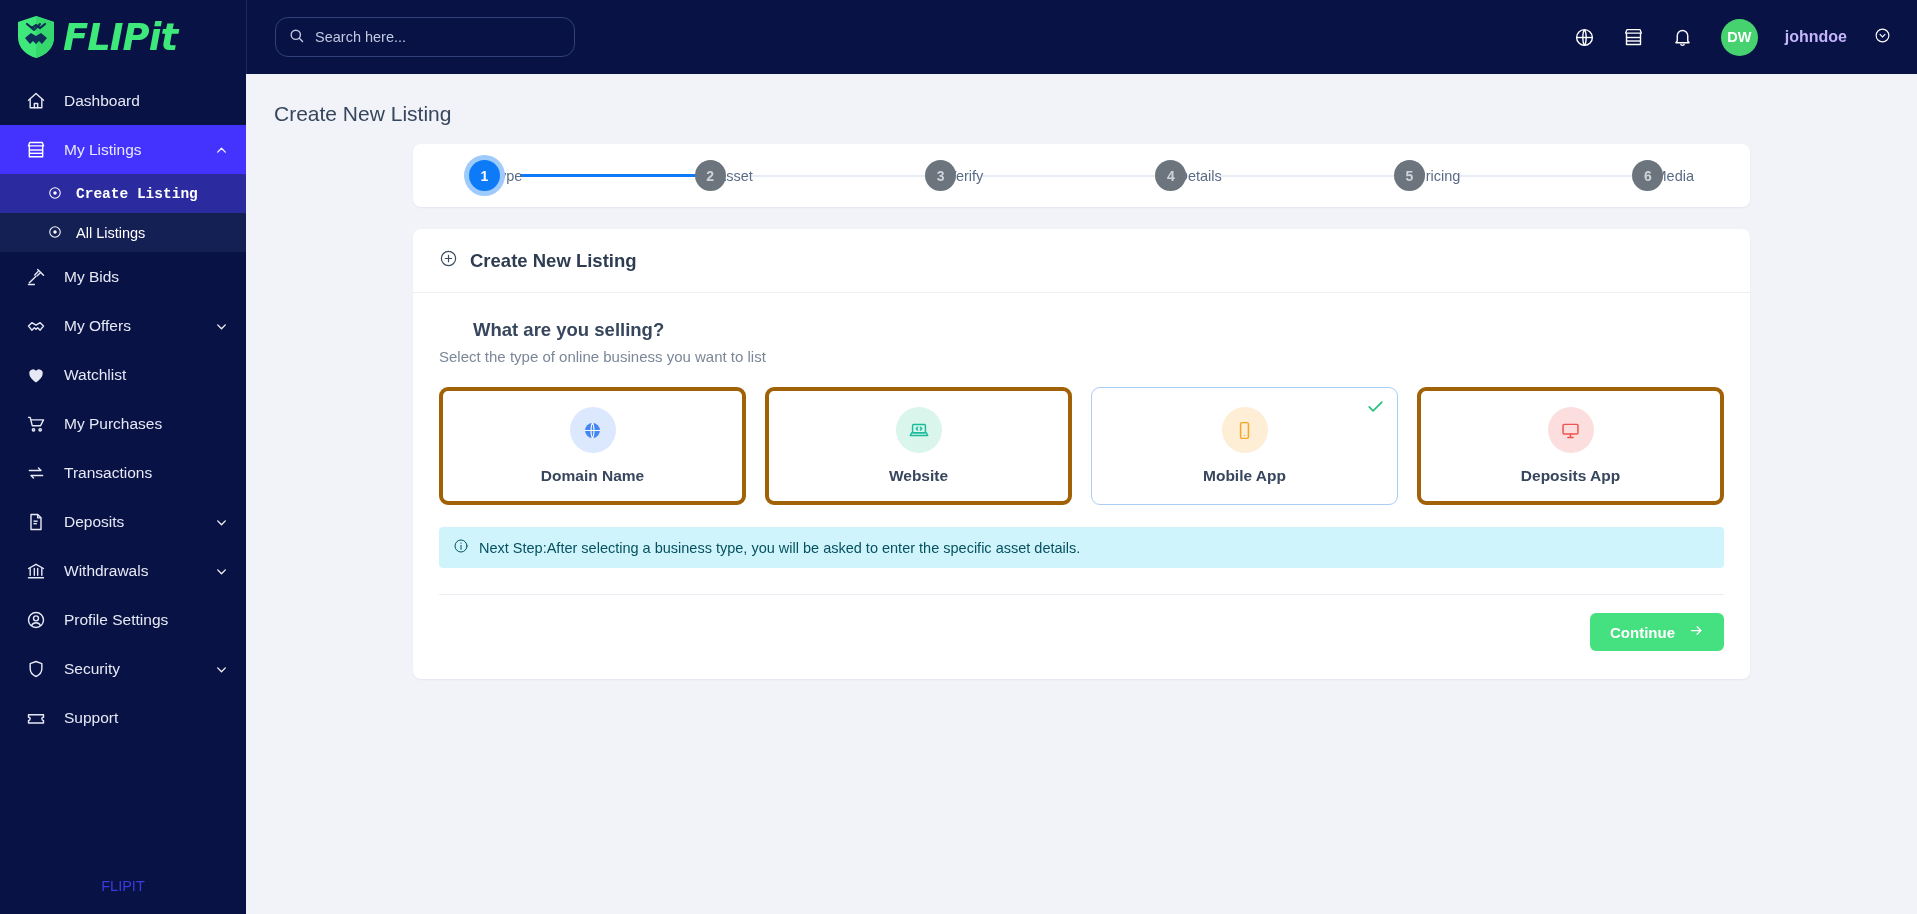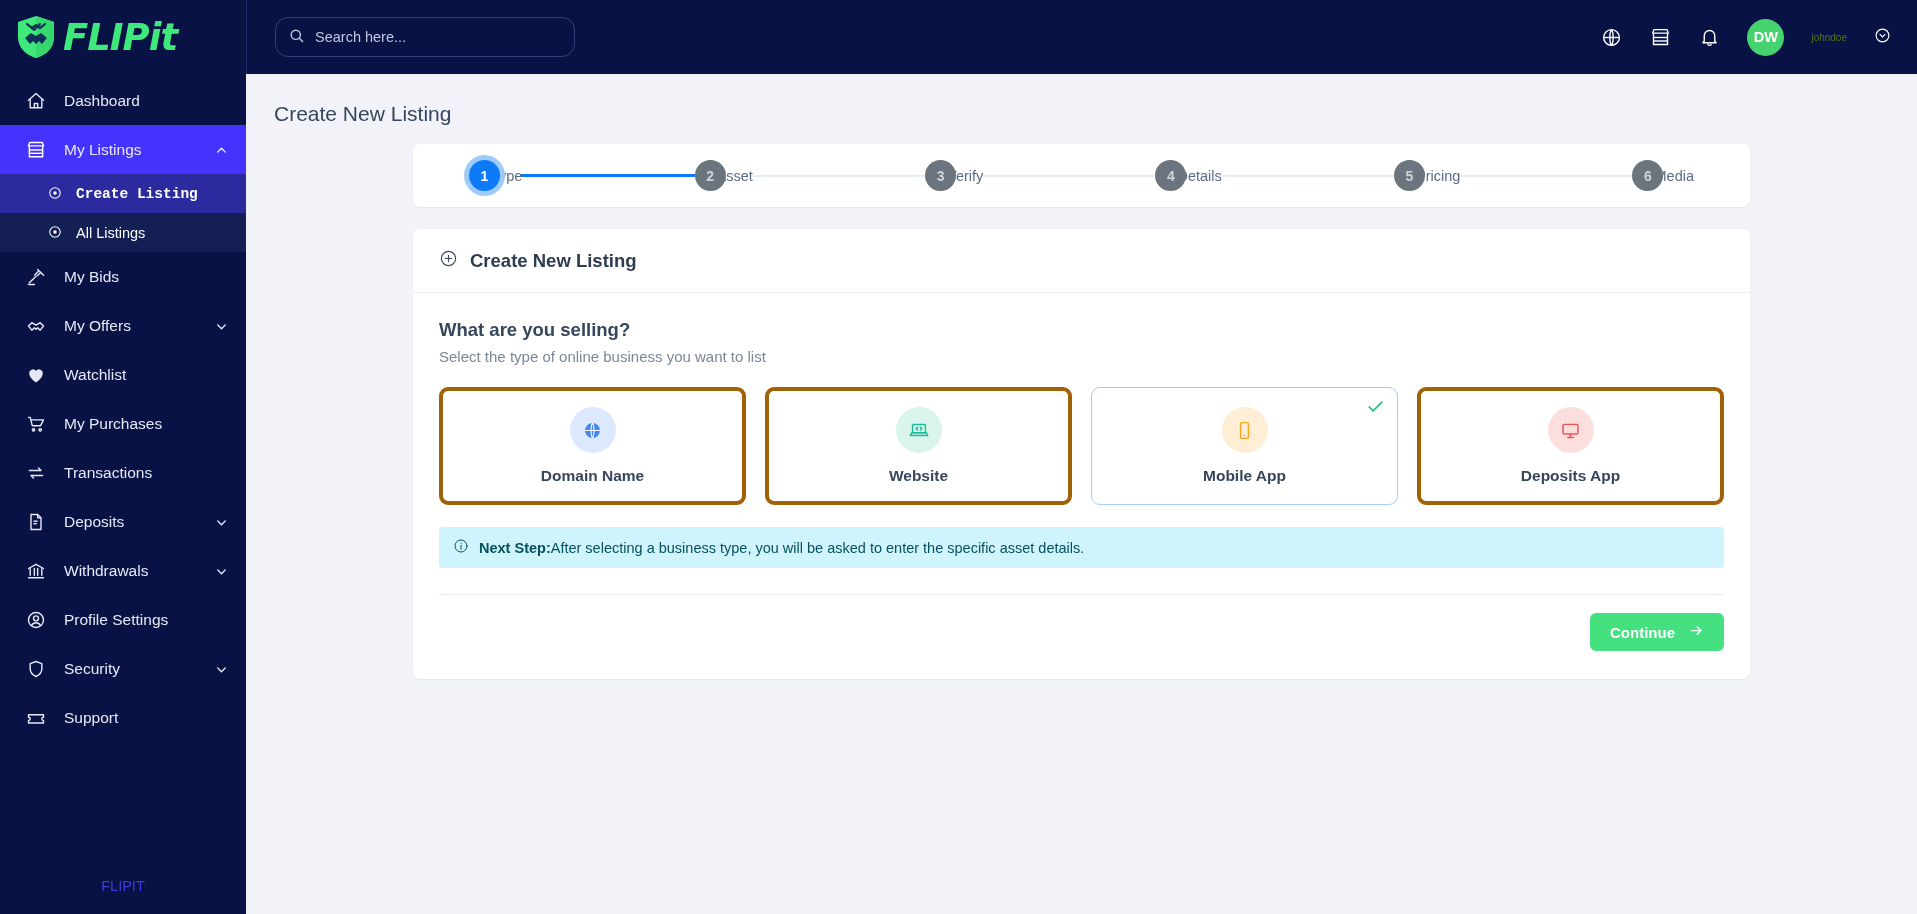--- a/index.html
+++ b/index.html
@@ -74,21 +74,21 @@
   .search-input::placeholder { color: #c2c8e0; }
   .top-right { margin-left: auto; display: flex; align-items: center; gap: 27px; }
   .top-icon { width: 22px; height: 22px; cursor: pointer; display:flex; align-items:center; justify-content:center;}
   .user-chip { display: flex; align-items: center; gap: 27px; cursor: pointer; }
   .avatar {
     width: 37px; height: 37px; border-radius: 50%;
     background: #46d26e; color: #fff;
     display: flex; align-items: center; justify-content: center;
     font-size: 14.5px; font-weight: 700;
   }
-  .user-name { color: #4d7c0f; font-size: 10px; font-weight: 400; }
+  .user-name { color: #c4b5fd; font-size: 16px; font-weight: 700; }
 
   .content { flex: 1; padding: 22px 28px 0 28px; overflow: hidden; }
   .page-title { font-size: 21px; color: #36465c; padding: 6px 0 18px 0; font-weight: 400; }
 
   .center-col { max-width: 1337px; margin: 0 auto; }
 
   
   .stepper-card {
     background: #fff; border-radius: 8px;
     height: 63px; display: flex; align-items: center;
@@ -119,21 +119,21 @@
     background: #fff; border-radius: 8px;
     box-shadow: 0 1px 2px rgba(10,20,60,.05);
     margin-bottom: 30px;
   }
   .card-head {
     display: flex; align-items: center; gap: 12px;
     padding: 20px 26px; border-bottom: 1px solid #edeff4;
   }
   .card-head-title { font-size: 18.5px; color: #2e3c52; font-weight: 700; }
   .card-body { padding: 26px 26px 22px 26px; }
-  .sec-title { font-size: 18.5px; color: #37465c; font-weight: 700; margin-bottom: 7px; }
+  .sec-title { font-size: 18.5px; color: #37465c; font-weight: 700; margin-bottom: 7px; margin-left: 34px; }
   .sec-sub { font-size: 15px; color: #7b8798; margin-bottom: 22px; }
 
   .type-grid { display: grid; grid-template-columns: repeat(4, 1fr); gap: 19px; }
   .type-card {
     border: 4px solid #a16207; border-radius: 9px;
     height: 118px; display: flex; flex-direction: column;
     align-items: center; justify-content: center; gap: 14px;
     cursor: pointer; position: relative; background: #fff;
   }
   .type-card.selected { border: 1px solid #a9cdf5; }
@@ -142,21 +142,21 @@
     display: flex; align-items: center; justify-content: center;
   }
   .type-label { font-size: 15.5px; color: #37465c; font-weight: 600; }
   .tick { position: absolute; top: 9px; right: 12px; }
 
   .alert-info {
     margin-top: 22px; background: #cff4fc; border-radius: 4px;
     padding: 11px 14px; display: flex; align-items: center; gap: 10px;
     color: #055160; font-size: 14.5px;
   }
-  .alert-info b { font-weight: 700; }
+  .alert-info b { font-weight: 400; }
   .divider { height: 1px; background: #e9ecf2; margin: 26px 0 18px 0; }
   .actions { display: flex; justify-content: flex-end; padding-bottom: 6px; }
   .btn-continue {
     background: #45e07f; color: #fff; border: none;
     border-radius: 6px; height: 38px; padding: 0 20px;
     font-size: 15px; font-weight: 700; cursor: pointer;
     display: flex; align-items: center; gap: 14px;
     font-family: "Liberation Sans", sans-serif;
   }
 </style>

